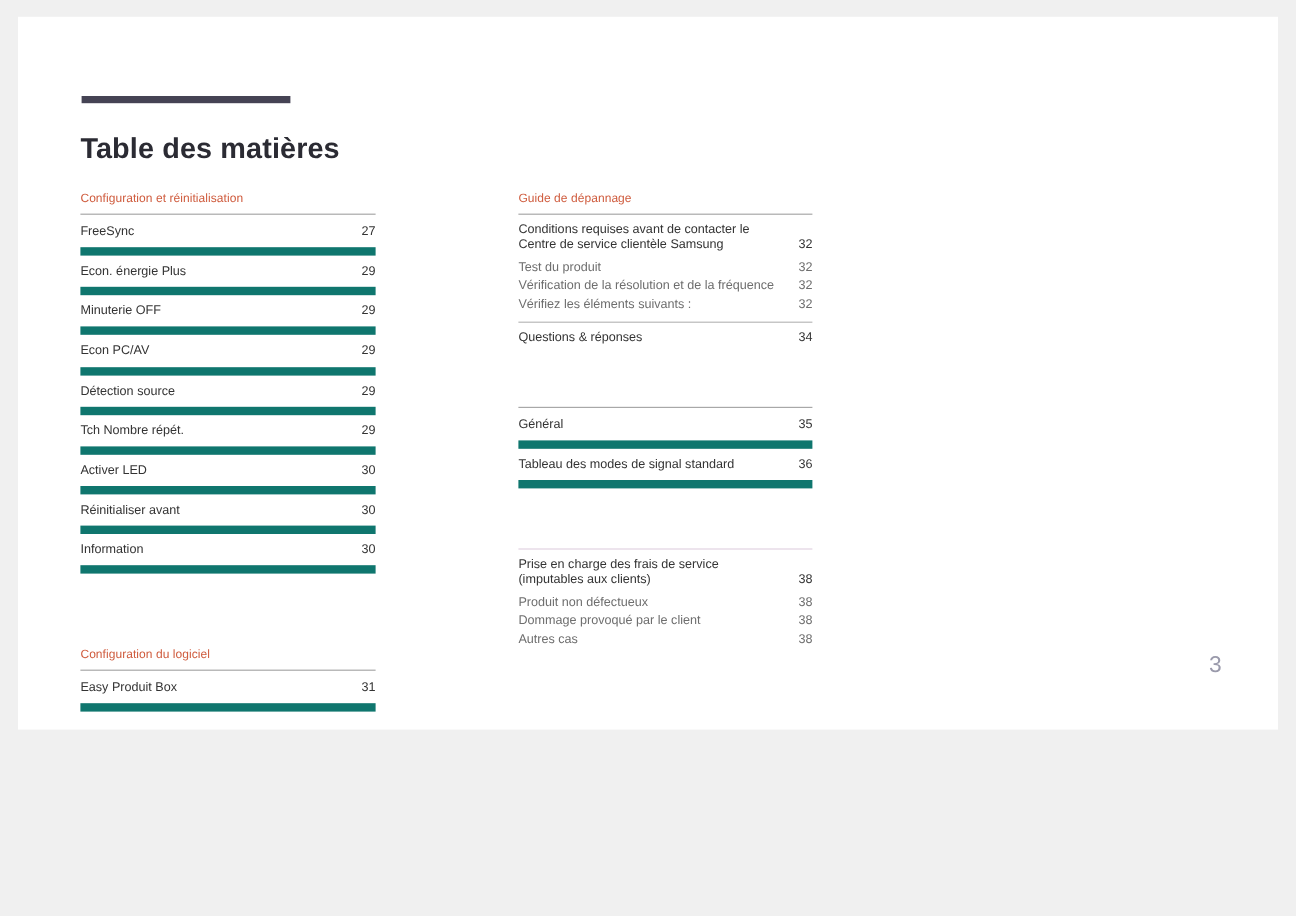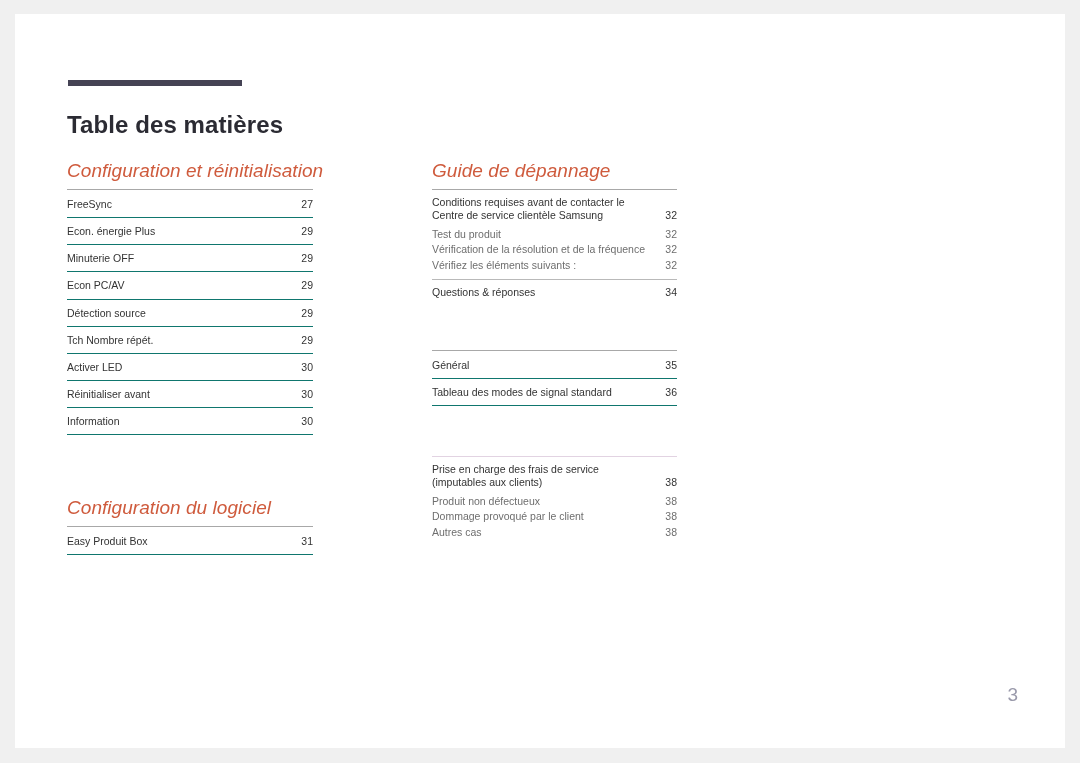--- a/index.html
+++ b/index.html
@@ -13,21 +13,21 @@
     background: #f0f0f0;
     font-family: "Liberation Sans", sans-serif;
     overflow: hidden;
   }
 
   .page {
     position: absolute;
     left: 15px;
     top: 14px;
     width: 1050px;
-    height: 734px;
+    height: 594px;
     background: #ffffff;
   }
 
   
   .title-bar {
     position: absolute;
     left: 53px;
     top: 66px;
     width: 174px;
     height: 6px;
@@ -47,26 +47,25 @@
   .col {
     position: absolute;
     top: 146px;
   }
   .col-left  { left: 52px;  width: 246px; }
   .col-right { left: 417px; width: 245px; }
 
   .section { margin-bottom: 0; }
 
   .section-heading {
-    font-size: 19px;
+    font-size: 10px;
     color: #cf5b3d;
     letter-spacing: 0.05px;
     padding-bottom: 7px;
     white-space: nowrap;
-    font-style: italic;
   }
 
   .rule-top {
     border-top: 1px solid #a8a8a8;
   }
   .rule-top.lavender {
     border-top: 1px solid #e2d3e2;
   }
 
   
@@ -81,21 +80,21 @@
   .entry .label { white-space: nowrap; }
   .entry .num {
     flex: 0 0 auto;
     text-align: right;
     margin-left: 8px;
   }
 
   
   .entry.ruled {
     padding: 7px 0 6px 0;
-    border-bottom: 1px solid #0f766e;
+    border-bottom: 7px solid #0f766e;
   }
   .entry.ruled.first { padding-top: 8px; }
 
   
   .entry.tight {
     padding: 1px 0 1px 0;
   }
   .entry.tight.lead { padding-top: 6px; }
 
   .entry.sub {

